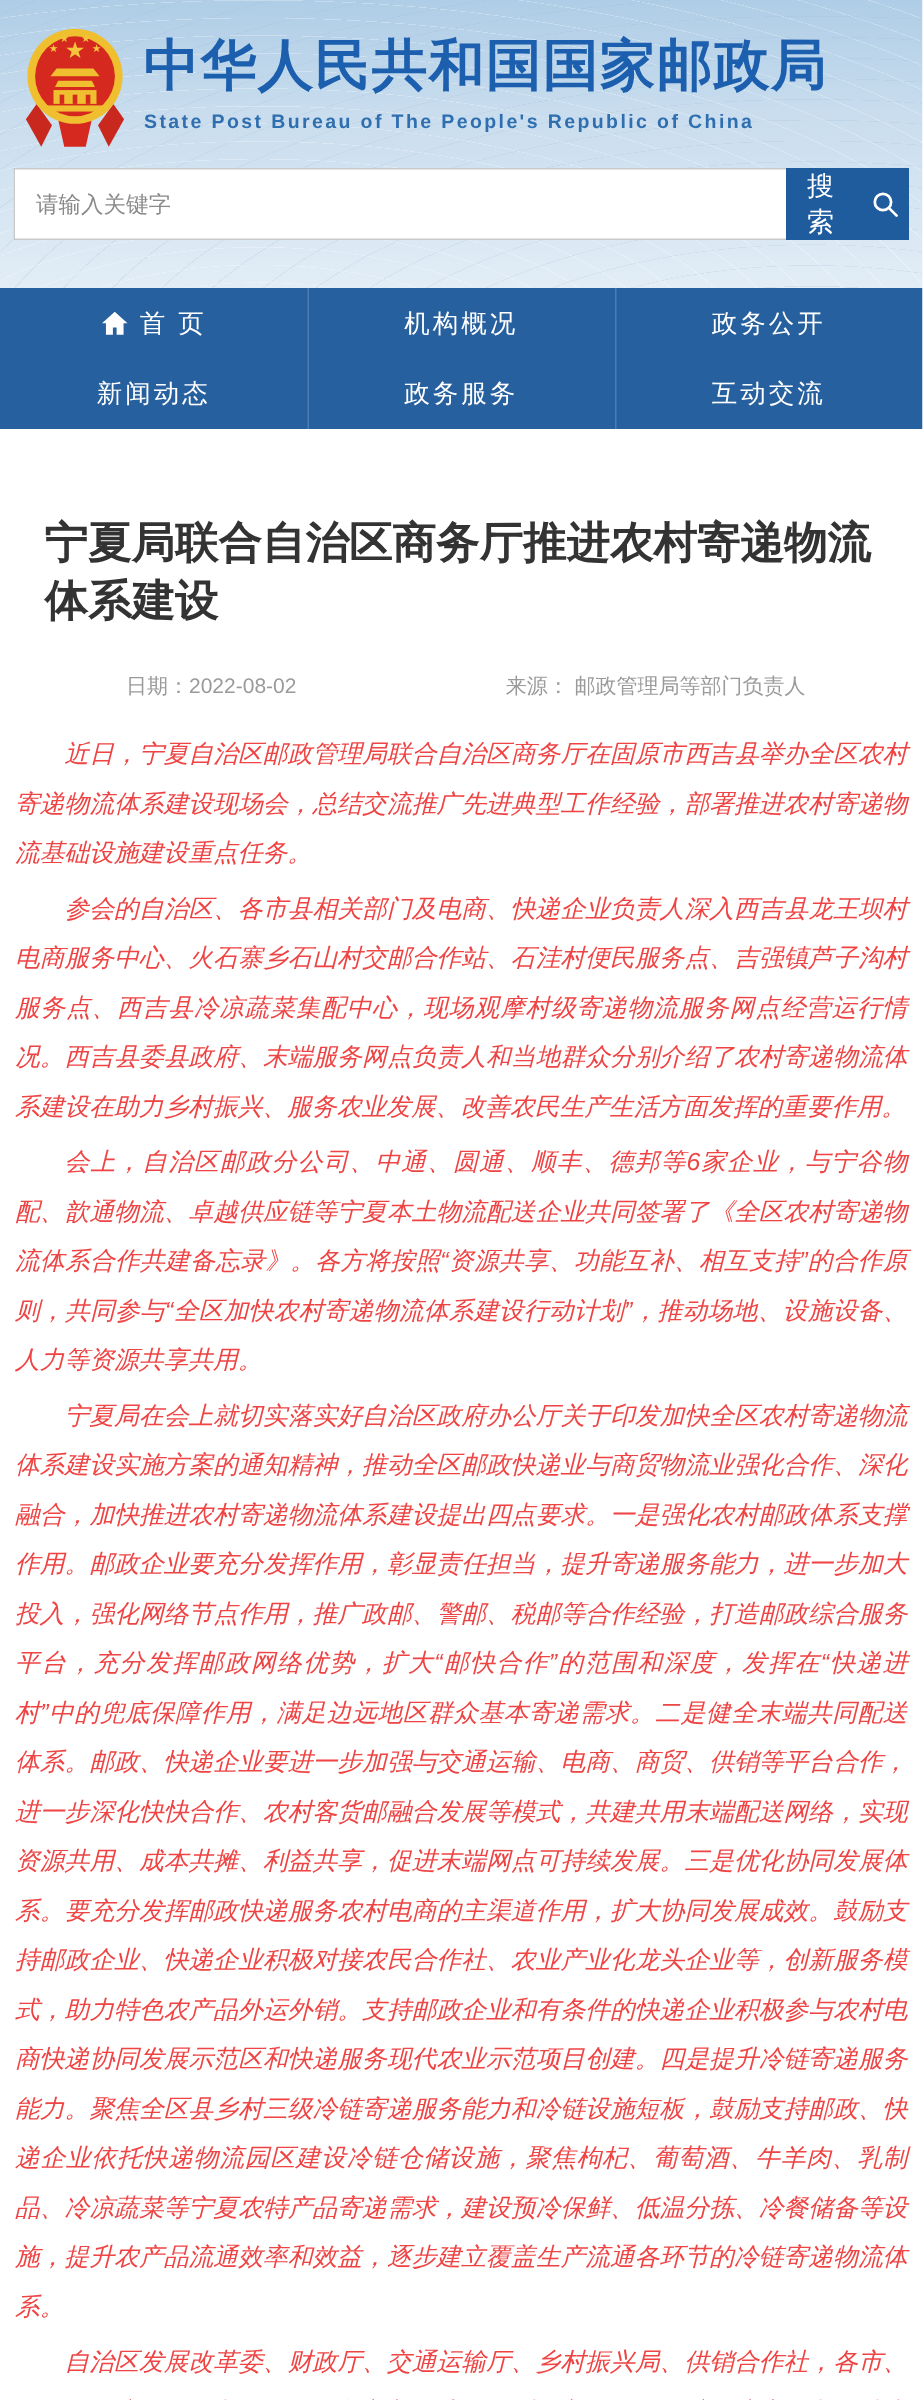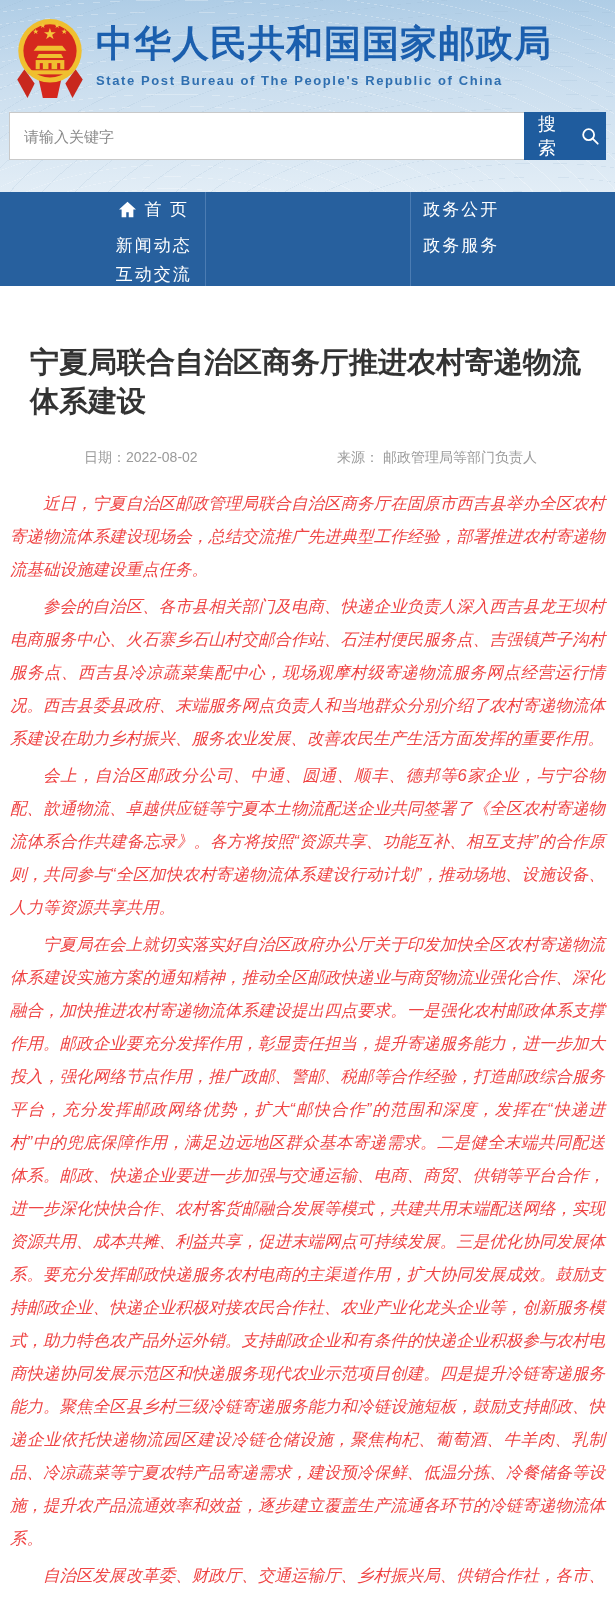--- a/index.html
+++ b/index.html
@@ -38,21 +38,21 @@
   .search-btn{
     width:82px;height:48px;border:none;background:#1f5c9e;color:#fff;font-size:18px;
     display:flex;align-items:center;justify-content:center;gap:16px;cursor:pointer;
     font-family:"Liberation Sans","DejaVu Sans",sans-serif;
   }
   .search-btn svg{display:block;}
 
   
   .main-nav{
     height:94px;background:#27609e;position:relative;
-    display:grid;grid-template-columns:1fr 1fr;grid-template-rows:1fr 1fr;
+    display:grid;grid-template-columns:1fr 1fr 1fr;grid-template-rows:1fr 1fr;
   }
   .nav-item{
     display:flex;align-items:center;justify-content:center;gap:7px;
     color:#ffffff;font-size:17px;letter-spacing:2px;cursor:pointer;
   }
   .nav-divider{position:absolute;top:0;bottom:0;width:1px;background:#4b7cb3;}
   .nav-divider.d1{left:205px;}
   .nav-divider.d2{left:410px;}
   .home-icon svg{display:block;}
 
@@ -127,20 +127,23 @@
   <nav class="main-nav">
     <div class="nav-item">
       <span class="home-icon">
         <svg width="19" height="17" viewBox="0 0 24 22">
           <path d="M12 1 1 11h3.4v10h6v-6.4h3.2V21h6V11H23z" fill="#ffffff"></path>
         </svg>
       </span>
       <span>首 页</span>
     </div>
     <div class="nav-item">
+      <span>机构概况</span>
+    </div>
+    <div class="nav-item">
       <span>政务公开</span>
     </div>
     <div class="nav-item">
       <span>新闻动态</span>
     </div>
     <div class="nav-item">
       <span>政务服务</span>
     </div>
     <div class="nav-item">
       <span>互动交流</span>

